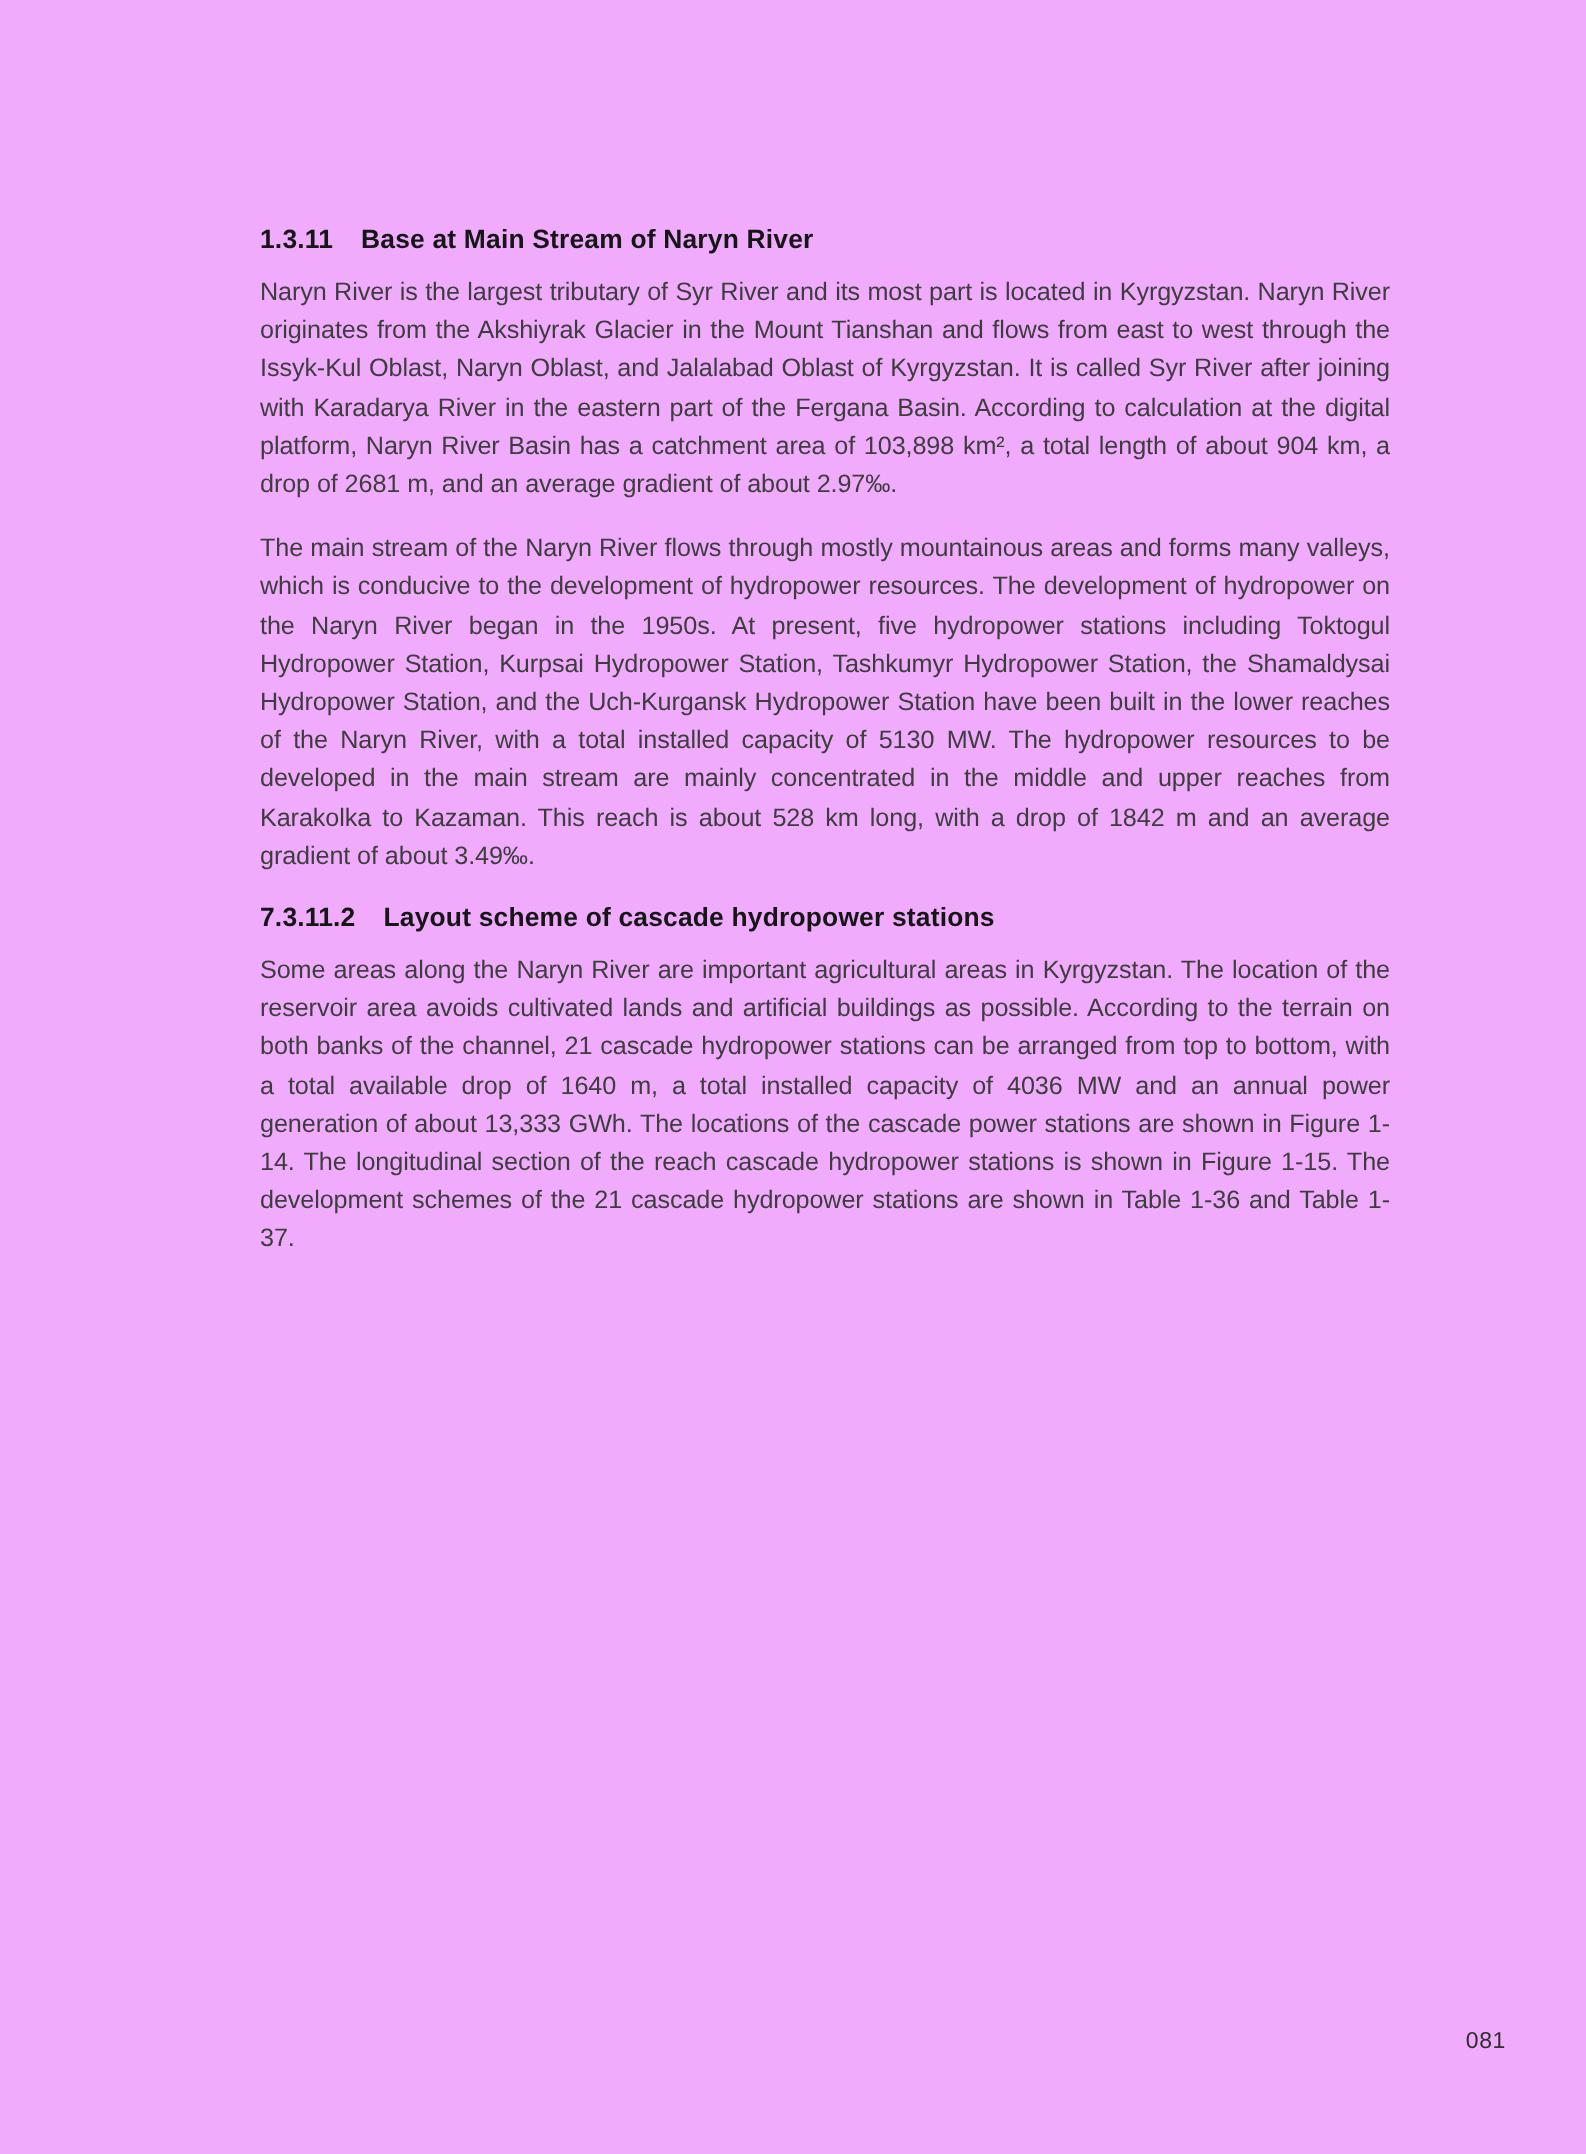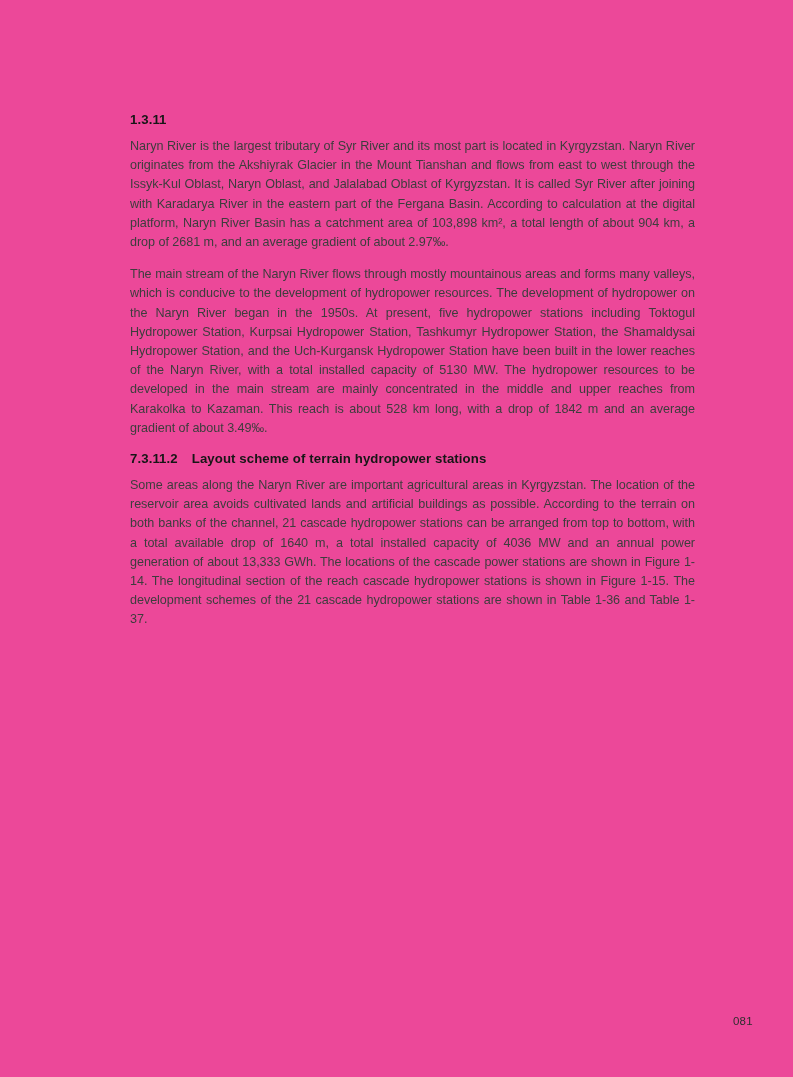--- a/index.html
+++ b/index.html
@@ -5,21 +5,21 @@
   * { margin: 0; padding: 0; box-sizing: border-box; }
   html, body { background: #ffffff; }
   body {
     font-family: "Liberation Sans", sans-serif;
     -webkit-font-smoothing: antialiased;
   }
   .page {
     position: relative;
     width: 793px;
     height: 1077px;
-    background: #ec4899;
+    background: #f0abfc;
     overflow: hidden;
   }
   .content {
     position: absolute;
     left: 130px;
     top: 112px;
     width: 565px;
   }
   .section { margin-bottom: 13px; }
   .section-heading {
@@ -52,32 +52,33 @@
 </style>
 </head>
 <body>
 
 <div class="page">
   <div class="content">
 
     <section class="section">
       <h2 class="section-heading">
         <span class="num">1.3.11</span>
+        <span class="title">Base at Main Stream of Naryn River</span>
       </h2>
       <p class="body-para">Naryn River is the largest tributary of Syr River and its most part is located in Kyrgyzstan. Naryn River originates from the Akshiyrak Glacier in the Mount Tianshan and flows from east to west through the Issyk-Kul Oblast, Naryn Oblast, and Jalalabad Oblast of Kyrgyzstan. It is called Syr River after joining with Karadarya River in the eastern part of the Fergana Basin. According to calculation at the digital platform, Naryn River Basin has a catchment area of 103,898 km², a total length of about 904 km, a drop of 2681 m, and an average gradient of about 2.97‰.</p>
     </section>
 
     <section class="section">
       <p class="body-para">The main stream of the Naryn River flows through mostly mountainous areas and forms many valleys, which is conducive to the development of hydropower resources. The development of hydropower on the Naryn River began in the 1950s. At present, five hydropower stations including Toktogul Hydropower Station, Kurpsai Hydropower Station, Tashkumyr Hydropower Station, the Shamaldysai Hydropower Station, and the Uch-Kurgansk Hydropower Station have been built in the lower reaches of the Naryn River, with a total installed capacity of 5130 MW. The hydropower resources to be developed in the main stream are mainly concentrated in the middle and upper reaches from Karakolka to Kazaman. This reach is about 528 km long, with a drop of 1842 m and an average gradient of about 3.49‰.</p>
     </section>
 
     <section class="section">
       <h2 class="section-heading">
         <span class="num">7.3.11.2</span>
-        <span class="title">Layout scheme of terrain hydropower stations</span>
+        <span class="title">Layout scheme of cascade hydropower stations</span>
       </h2>
       <p class="body-para">Some areas along the Naryn River are important agricultural areas in Kyrgyzstan. The location of the reservoir area avoids cultivated lands and artificial buildings as possible. According to the terrain on both banks of the channel, 21 cascade hydropower stations can be arranged from top to bottom, with a total available drop of 1640 m, a total installed capacity of 4036 MW and an annual power generation of about 13,333 GWh. The locations of the cascade power stations are shown in Figure 1-14. The longitudinal section of the reach cascade hydropower stations is shown in Figure 1-15. The development schemes of the 21 cascade hydropower stations are shown in Table 1-36 and Table 1-37.</p>
     </section>
 
   </div>
 
   <div class="page-number">081</div>
 </div>
 
 </body></html>

